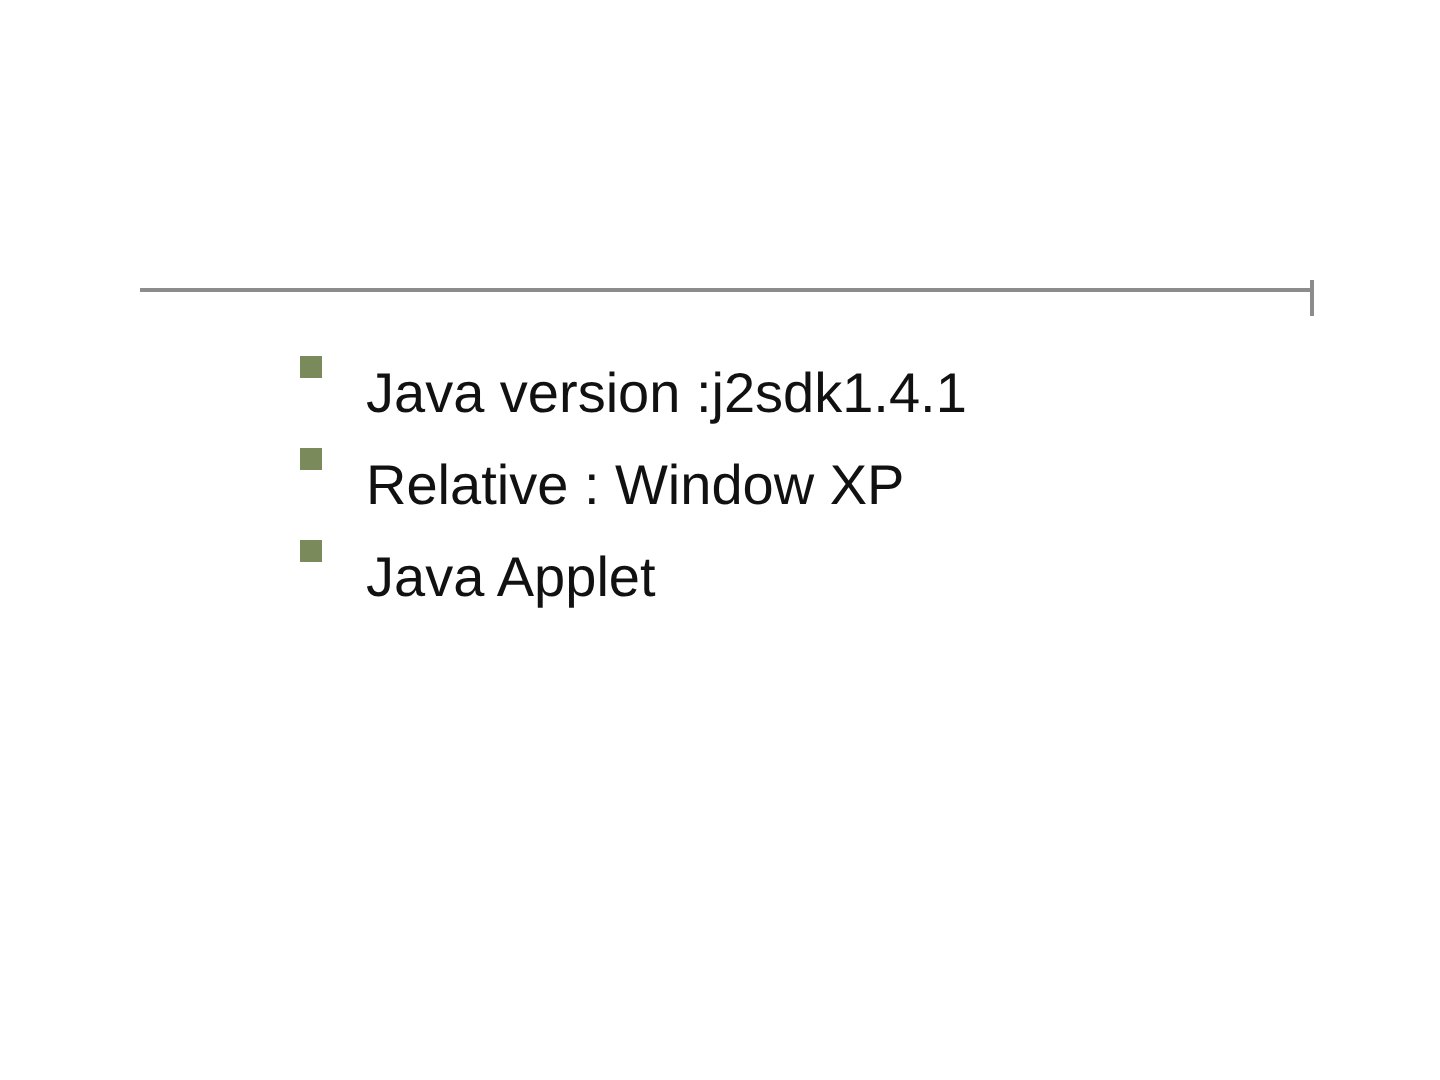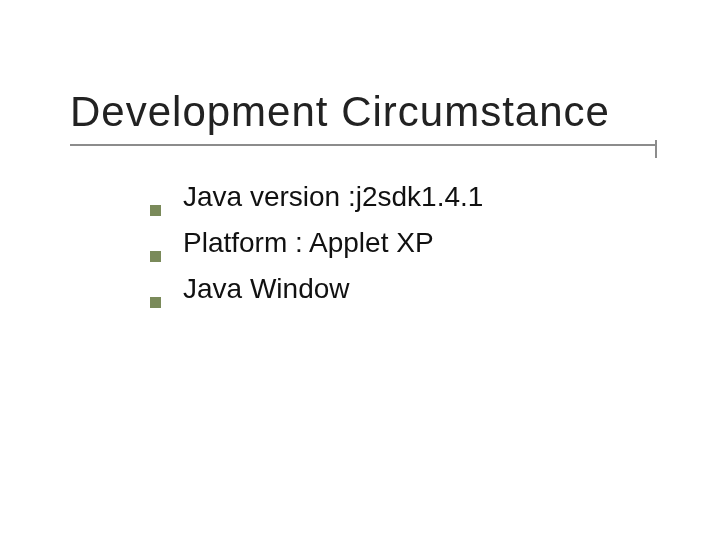--- a/index.html
+++ b/index.html
@@ -2,40 +2,37 @@
 <html><head>
 <meta charset="utf-8">
 <style>
   html,body{margin:0;padding:0;width:720px;height:540px;background:#fff;font-family:Arial,Helvetica,sans-serif;color:#000}
   .slide{position:relative;width:720px;height:540px;box-sizing:border-box}
   .title-wrap{position:absolute;left:70px;top:88px}
   .title{font-size:42px;letter-spacing:1px;color:#222}
   .title-rule{position:absolute;left:70px;top:144px;width:585px;height:2px;background:#8c8c8c}
   .title-tick{position:absolute;left:655px;top:140px;width:2px;height:18px;background:#8c8c8c}
   .list{position:absolute;left:150px;top:178px}
-  .row{display:flex;align-items:flex-end;margin:0 16px 8px 0}
+  .row{display:flex;align-items:flex-start;margin:0 16px 8px 0}
   .bullet{width:11px;height:11px;background:#7a8a5a;margin-right:22px;flex:0 0 auto}
   .item{font-size:28px;line-height:38px;color:#111}
 </style>
 </head>
 <body>
 
 <div class="slide">
-  <div class="title-wrap">
-    <div class="title">Development Circumstance</div>
-  </div>
   <div class="title-rule"></div>
   <div class="title-tick"></div>
   <div class="list">
     <div class="row">
       <div class="bullet"></div>
       <div class="item">Java  version :j2sdk1.4.1</div>
     </div>
     <div class="row">
       <div class="bullet"></div>
-      <div class="item">Platform : Applet XP</div>
+      <div class="item">Relative : Window XP</div>
     </div>
     <div class="row">
       <div class="bullet"></div>
-      <div class="item">Java Window</div>
+      <div class="item">Java Applet</div>
     </div>
   </div>
 </div>
 
 </body></html>

